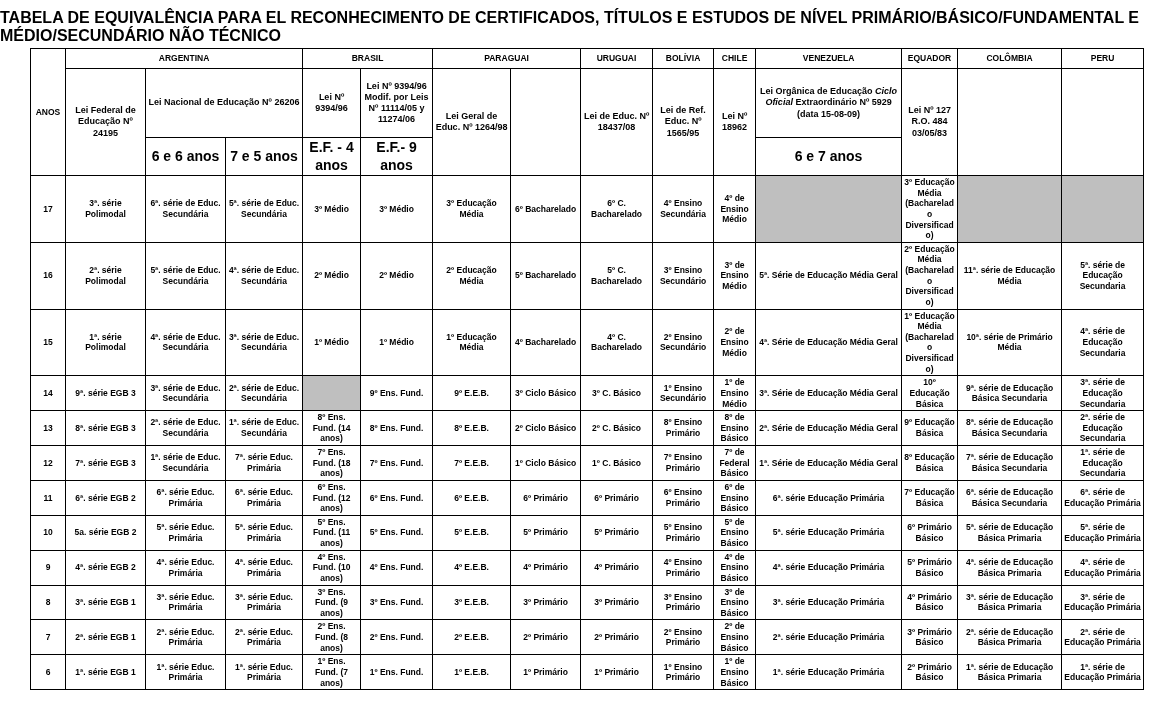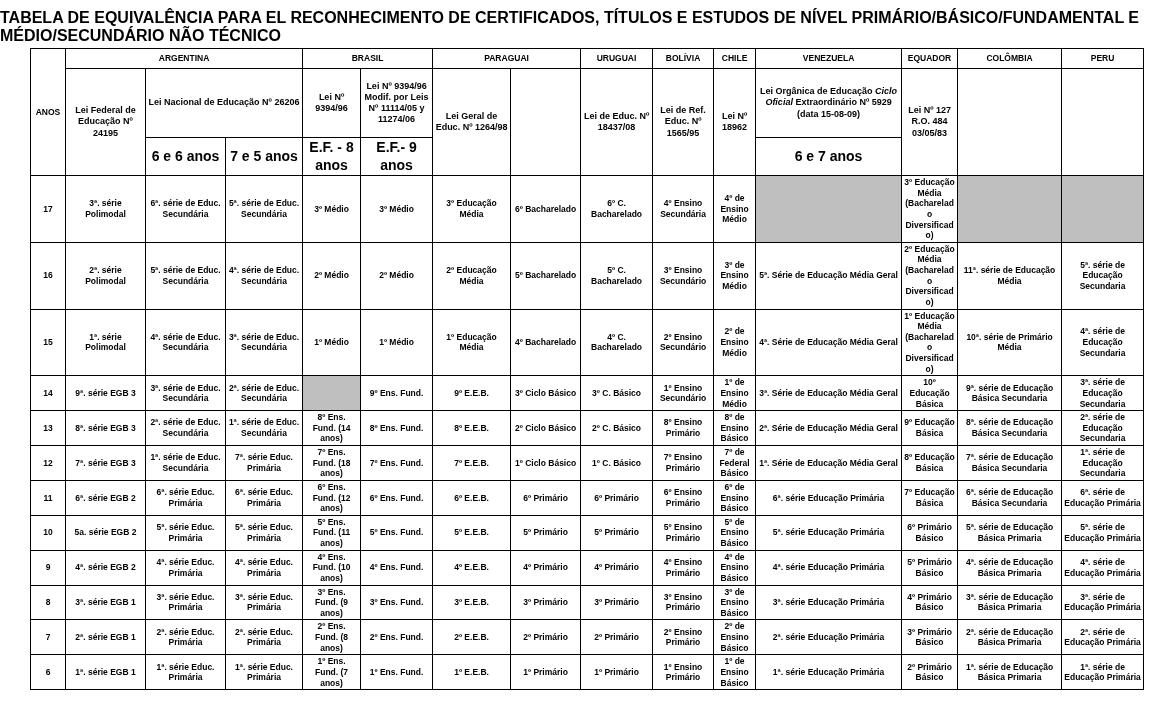--- a/index.html
+++ b/index.html
@@ -74,21 +74,21 @@
         <td rowspan="2">Lei de Ref. Educ. Nº 1565/95</td>
         <td rowspan="2">Lei Nº 18962</td>
         <td><span>Lei Orgânica de Educação </span><span class="it">Ciclo Oficial</span><span> Extraordinário Nº 5929 (data 15-08-09)</span></td>
         <td rowspan="2">Lei Nº 127 R.O. 484 03/05/83</td>
         <td rowspan="2"></td>
         <td rowspan="2"></td>
       </tr>
       <tr class="subrow">
         <td>6 e 6 anos</td>
         <td>7 e 5 anos</td>
-        <td>E.F. - 8 anos</td>
+        <td>E.F. - 4 anos</td>
         <td>E.F.- 9 anos</td>
         <td>6 e 7 anos</td>
       </tr>
     </thead>
     <tbody>
         <tr>
           <td>17</td>
           <td>3ª. série Polimodal</td>
           <td>6ª. série de Educ. Secundária</td>
           <td>5ª. série de Educ. Secundária</td>

